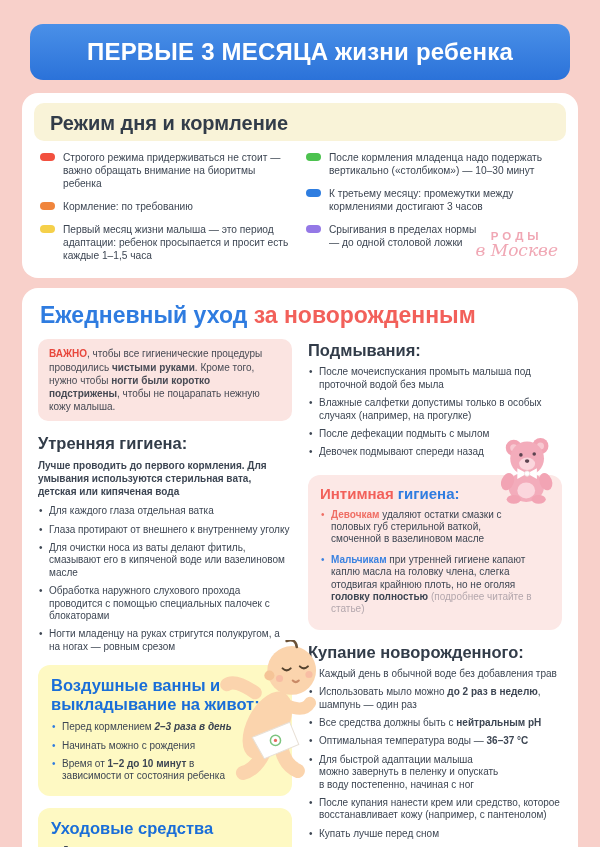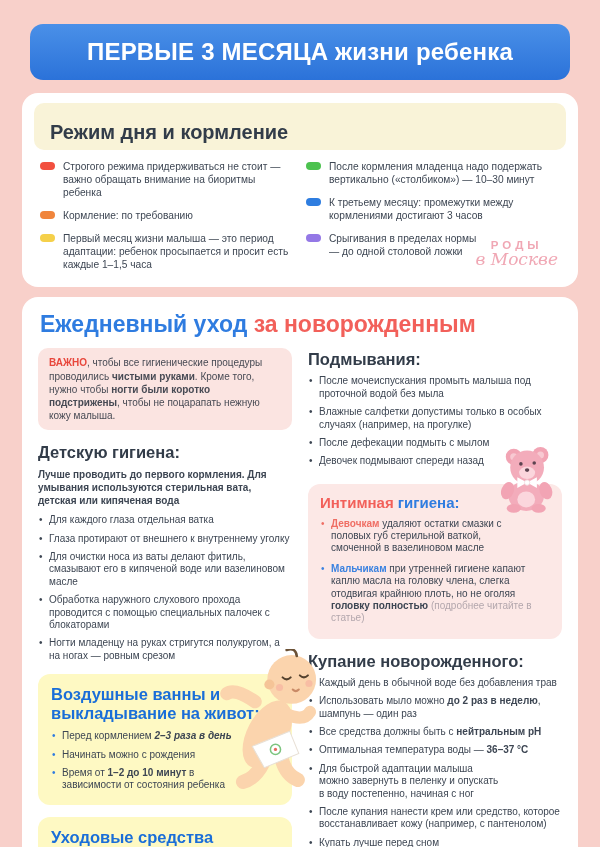--- a/index.html
+++ b/index.html
@@ -17,21 +17,21 @@
     height:56px;
     background:linear-gradient(180deg,#4a90e8,#2b72d9);
     border-radius:13px;
     display:flex; align-items:center; justify-content:center;
     color:#fff; font-weight:bold; font-size:24px; letter-spacing:.2px;
   }
   
   .card { background:#fff; border-radius:16px; }
   .card1 { margin:13px 22px 0; padding:10px 12px 6px; position:relative; }
   .creambar {
-    background:#f9f3d8; border-radius:10px; padding:18px 16px 6px;
+    background:#f9f3d8; border-radius:10px; padding:9px 16px 6px;
     font-size:20px; font-weight:bold; color:#323c49;
   }
   .rcols { display:flex; gap:12px; padding:10px 6px 0; }
   .rcol { flex:1; min-width:0; }
   .ritem { display:flex; gap:8px; margin-bottom:10px; font-size:10.2px; line-height:1.28; }
   .pill { flex:none; width:15px; height:8px; border-radius:4px; margin-top:2px; }
   .logo { position:absolute; right:20px; bottom:18px; text-align:center; color:#f0a7b4; }
   .logo .l1 { font-size:11.5px; font-weight:bold; letter-spacing:4px; }
   .logo .l2 { font-family:"DejaVu Serif", serif; font-style:italic; font-size:17px; margin-top:-2px; }
   
@@ -119,21 +119,21 @@
 <div class="card card2">
   <div class="c2title">
     <span class="tblue">Ежедневный уход</span><span class="tred"> за новорожденным</span>
   </div>
 
   <div class="cols2">
 
     <div class="col">
       <div class="pinkbox"><span class="red">ВАЖНО</span><span>, чтобы все гигиенические процедуры проводились </span><span class="b">чистыми руками</span><span>. Кроме того, нужно чтобы </span><span class="b">ногти были коротко подстрижены</span><span>, чтобы не поцарапать нежную кожу малыша.</span></div>
 
-      <h3>Детскую гигиена:</h3>
+      <h3>Утренняя гигиена:</h3>
       <div class="intro">Лучше проводить до первого кормления. Для умывания используются стерильная вата, детская или кипяченая вода</div>
       <ul>
         <li>Для каждого глаза отдельная ватка</li>
         <li>Глаза протирают от внешнего к внутреннему уголку</li>
         <li>Для очистки носа из ваты делают фитиль, смазывают его в кипяченой воде или вазелиновом масле</li>
         <li>Обработка наружного слухового прохода проводится с помощью специальных палочек с блокаторами</li>
         <li>Ногти младенцу на руках стригутся полукругом, а на ногах — ровным срезом</li>
       </ul>
 
       <div class="bluebox">

